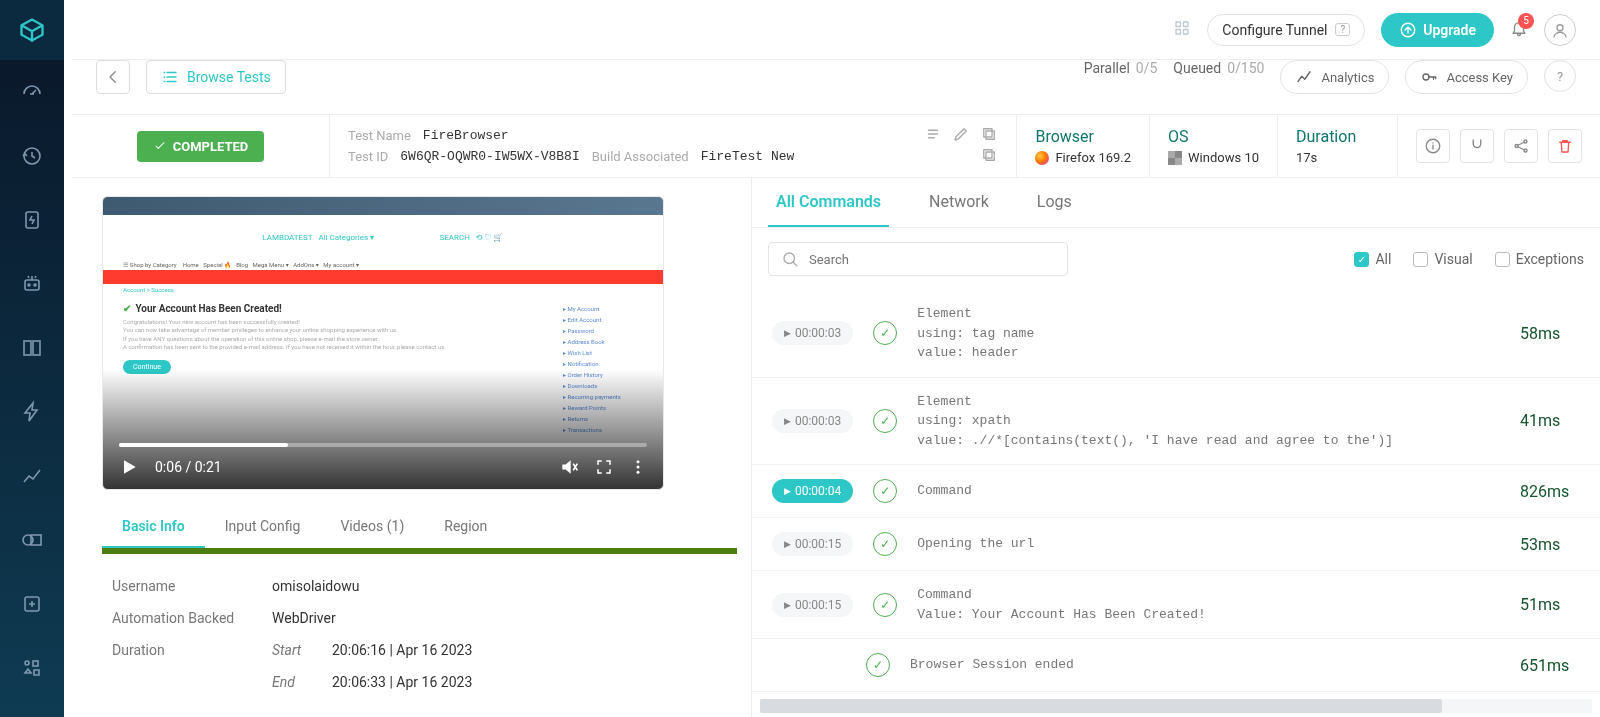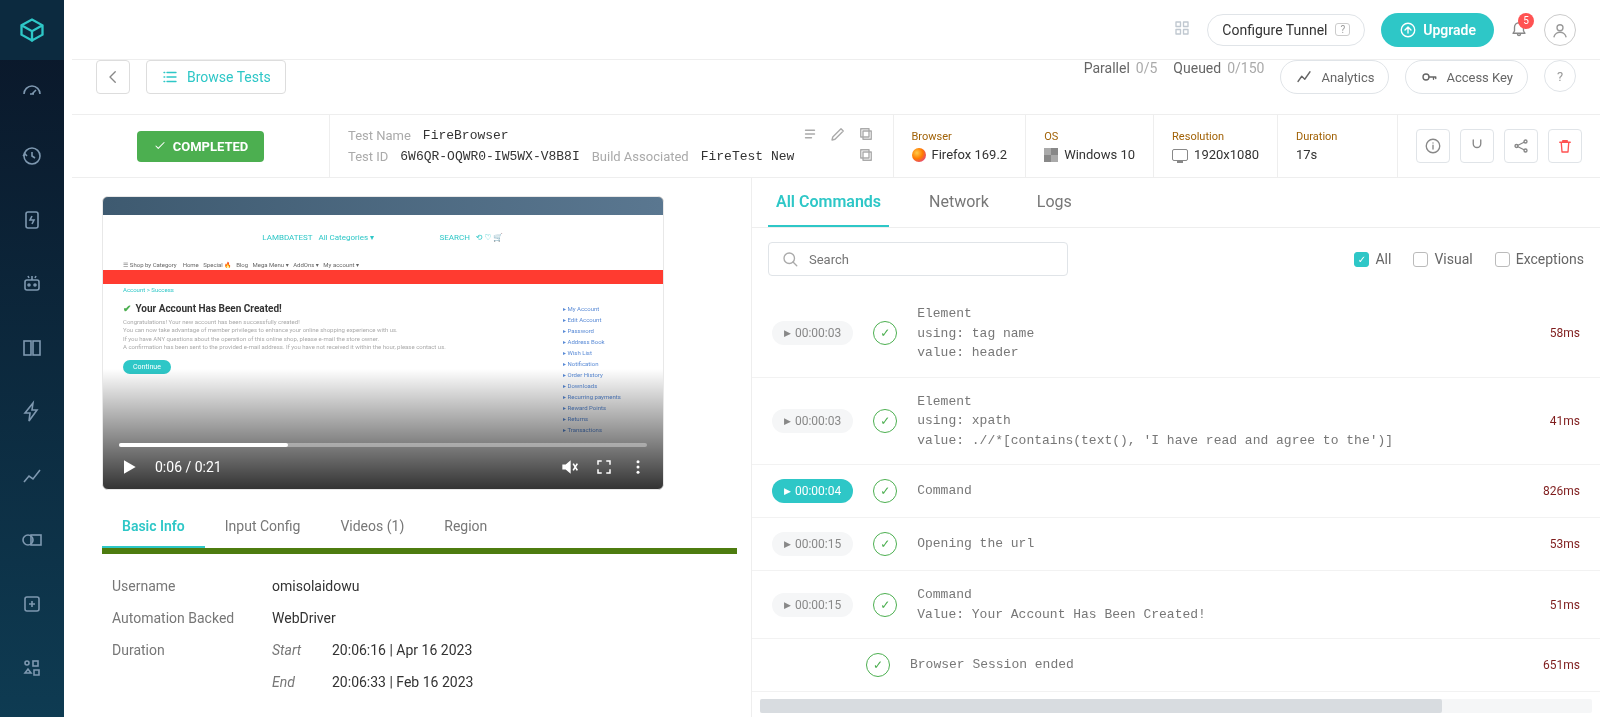--- a/index.html
+++ b/index.html
@@ -37,21 +37,21 @@
 .detail-header { display: flex; border-bottom: 1px solid #eee; }
 .status-cell { width: 258px; display: flex; align-items: center; justify-content: center; border-right: 1px solid #eee; }
 .status-badge { display: flex; align-items: center; gap: 6px; background: #4caf50; color: #fff; border-radius: 4px; padding: 8px 16px; font-size: 13px; font-weight: 700; }
 .name-cell { flex: 1; display: flex; flex-direction: column; justify-content: center; padding: 10px 18px; border-right: 1px solid #eee; gap: 0; }
 .name-row { display: flex; align-items: center; gap: 12px; font-size: 13px; }
 .name-row .label { color: #aaa; }
 .name-row .mono { font-family: ui-monospace, 'Courier New', monospace; color: #333; }
 .name-row .actions { margin-left: auto; display: flex; gap: 10px; color: #aaa; }
 .name-row .actions span { cursor: pointer; }
 .meta-cell { padding: 10px 18px; border-right: 1px solid #eee; display: flex; flex-direction: column; gap: 4px; justify-content: center; min-width: 120px; }
-.meta-cell .label { font-size: 11px; color: #a16207; }
+.meta-cell .label { font-size: 16px; color: #0f766e; }
 .meta-cell .value { font-size: 13px; color: #333; display: flex; align-items: center; gap: 6px; }
 .action-icons { display: flex; align-items: center; gap: 10px; padding: 0 18px; }
 .icon-btn { width: 34px; height: 34px; border: 1px solid #e0e4e8; border-radius: 4px; display: flex; align-items: center; justify-content: center; color: #888; cursor: pointer; }
 .icon-btn.danger { color: #ff5252; }
 
 .body { flex: 1; display: flex; overflow: hidden; }
 .left-pane { width: 680px; display: flex; flex-direction: column; padding: 18px 14px 0 30px; border-right: 1px solid #eee; }
 .video { position: relative; width: 562px; height: 294px; border-radius: 6px; overflow: hidden; background: #000000; border: 1px solid #e8e8e8; }
 .video-content { position: absolute; inset: 0; background: #fff; }
 .v-topbar { height: 18px; background: linear-gradient(90deg, #3e5a70, #5a7790); }
@@ -97,21 +97,21 @@
 .chk-box { width: 15px; height: 15px; border: 1.5px solid #bbb; border-radius: 3px; display: flex; align-items: center; justify-content: center; }
 .chk-box.checked { background: #2ec7c7; border-color: #2ec7c7; color: #fff; font-size: 10px; }
 
 .cmd-list { flex: 1; overflow-y: auto; padding-bottom: 20px; }
 .cmd-row { display: flex; align-items: center; padding: 14px 20px; border-bottom: 1px solid #f2f2f2; gap: 20px; }
 .ts-chip { display: flex; align-items: center; gap: 4px; background: #f5f6f7; border-radius: 13px; padding: 5px 12px; font-size: 12px; color: #888; min-width: 74px; cursor: pointer; }
 .ts-chip.active { background: #2ec7c7; color: #fff; }
 .ts-chip .tri { font-size: 9px; }
 .status-ic { width: 24px; height: 24px; border: 1.5px solid #4caf50; border-radius: 50%; display: flex; align-items: center; justify-content: center; color: #4caf50; font-size: 12px; flex-shrink: 0; }
 .cmd-text { flex: 1; font-family: ui-monospace, 'Courier New', monospace; font-size: 13px; color: #777; line-height: 1.5; white-space: pre-wrap; }
-.cmd-dur { font-size: 12px; color: #7f1d1d; min-width: 60px; text-align: right; }
+.cmd-dur { font-size: 16px; color: #14532d; min-width: 60px; }
 .hscroll { height: 14px; background: #f5f6f7; margin: 0 8px 4px; border-radius: 2px; position: relative; }
 .hscroll-thumb { position: absolute; left: 0; top: 0; bottom: 0; width: 82%; background: #d8dce0; border-radius: 2px; }
 
 svg.i { width: 18px; height: 18px; stroke: currentColor; fill: none; stroke-width: 1.8; stroke-linecap: round; stroke-linejoin: round; }
 .ff-badge { width: 14px; height: 14px; border-radius: 50%; background: radial-gradient(circle at 35% 35%, #ffcb47 0%, #ff7b00 45%, #e13c8a 85%); display:inline-block; }
 .win-badge { width: 14px; height: 14px; display:inline-block; }
 .win-badge::before { content:''; display:block; width:100%; height:100%; background: conic-gradient(#888 0 25%, #aaa 25% 50%, #888 50% 75%, #aaa 75% 100%); }
 .mon-badge { width: 16px; height: 12px; border: 1.5px solid #888; border-radius: 2px; display:inline-block; position:relative; }
 .mon-badge::after { content:''; position:absolute; bottom:-3px; left:4px; right:4px; height:2px; background:#888; }
 </style>
@@ -298,27 +298,20 @@
           <span class="value">
             <span class="ff-badge"></span>
             <span>Firefox 169.2</span>
           </span>
         </div>
       <div class="meta-cell">
           <span class="label">OS</span>
           <span class="value">
             <span class="win-badge"></span>
             <span>Windows 10</span>
-          </span>
-        </div>
-      <div class="meta-cell">
-          <span class="label">Resolution</span>
-          <span class="value">
-            <span class="mon-badge"></span>
-            <span>1920x1080</span>
           </span>
         </div>
       <div class="meta-cell" style="border-right:1px solid #eee;">
           <span class="label">Duration</span>
           <span class="value">17s</span>
         </div>
       <div class="action-icons">
         <div class="icon-btn">
             <svg class="i" viewBox="0 0 24 24">
               <circle cx="12" cy="12" r="9"></circle>
@@ -438,21 +431,21 @@
               <span class="v">WebDriver</span>
             </div>
           <div class="info-row">
               <span class="k">Duration</span>
               <span class="k2">Start</span>
               <span class="v">20:06:16 | Apr 16 2023</span>
             </div>
           <div class="info-row">
               <span class="k"></span>
               <span class="k2">End</span>
-              <span class="v">20:06:33 | Feb 16 2023</span>
+              <span class="v">20:06:33 | Apr 16 2023</span>
             </div>
         </div>
       </div>
 
       <div class="right-pane">
         <div class="cmd-tabs" id="cmd-tabs">
             <div class="cmd-tab active">All Commands</div>
             <div class="cmd-tab ">Network</div>
             <div class="cmd-tab ">Logs</div>
           </div>

